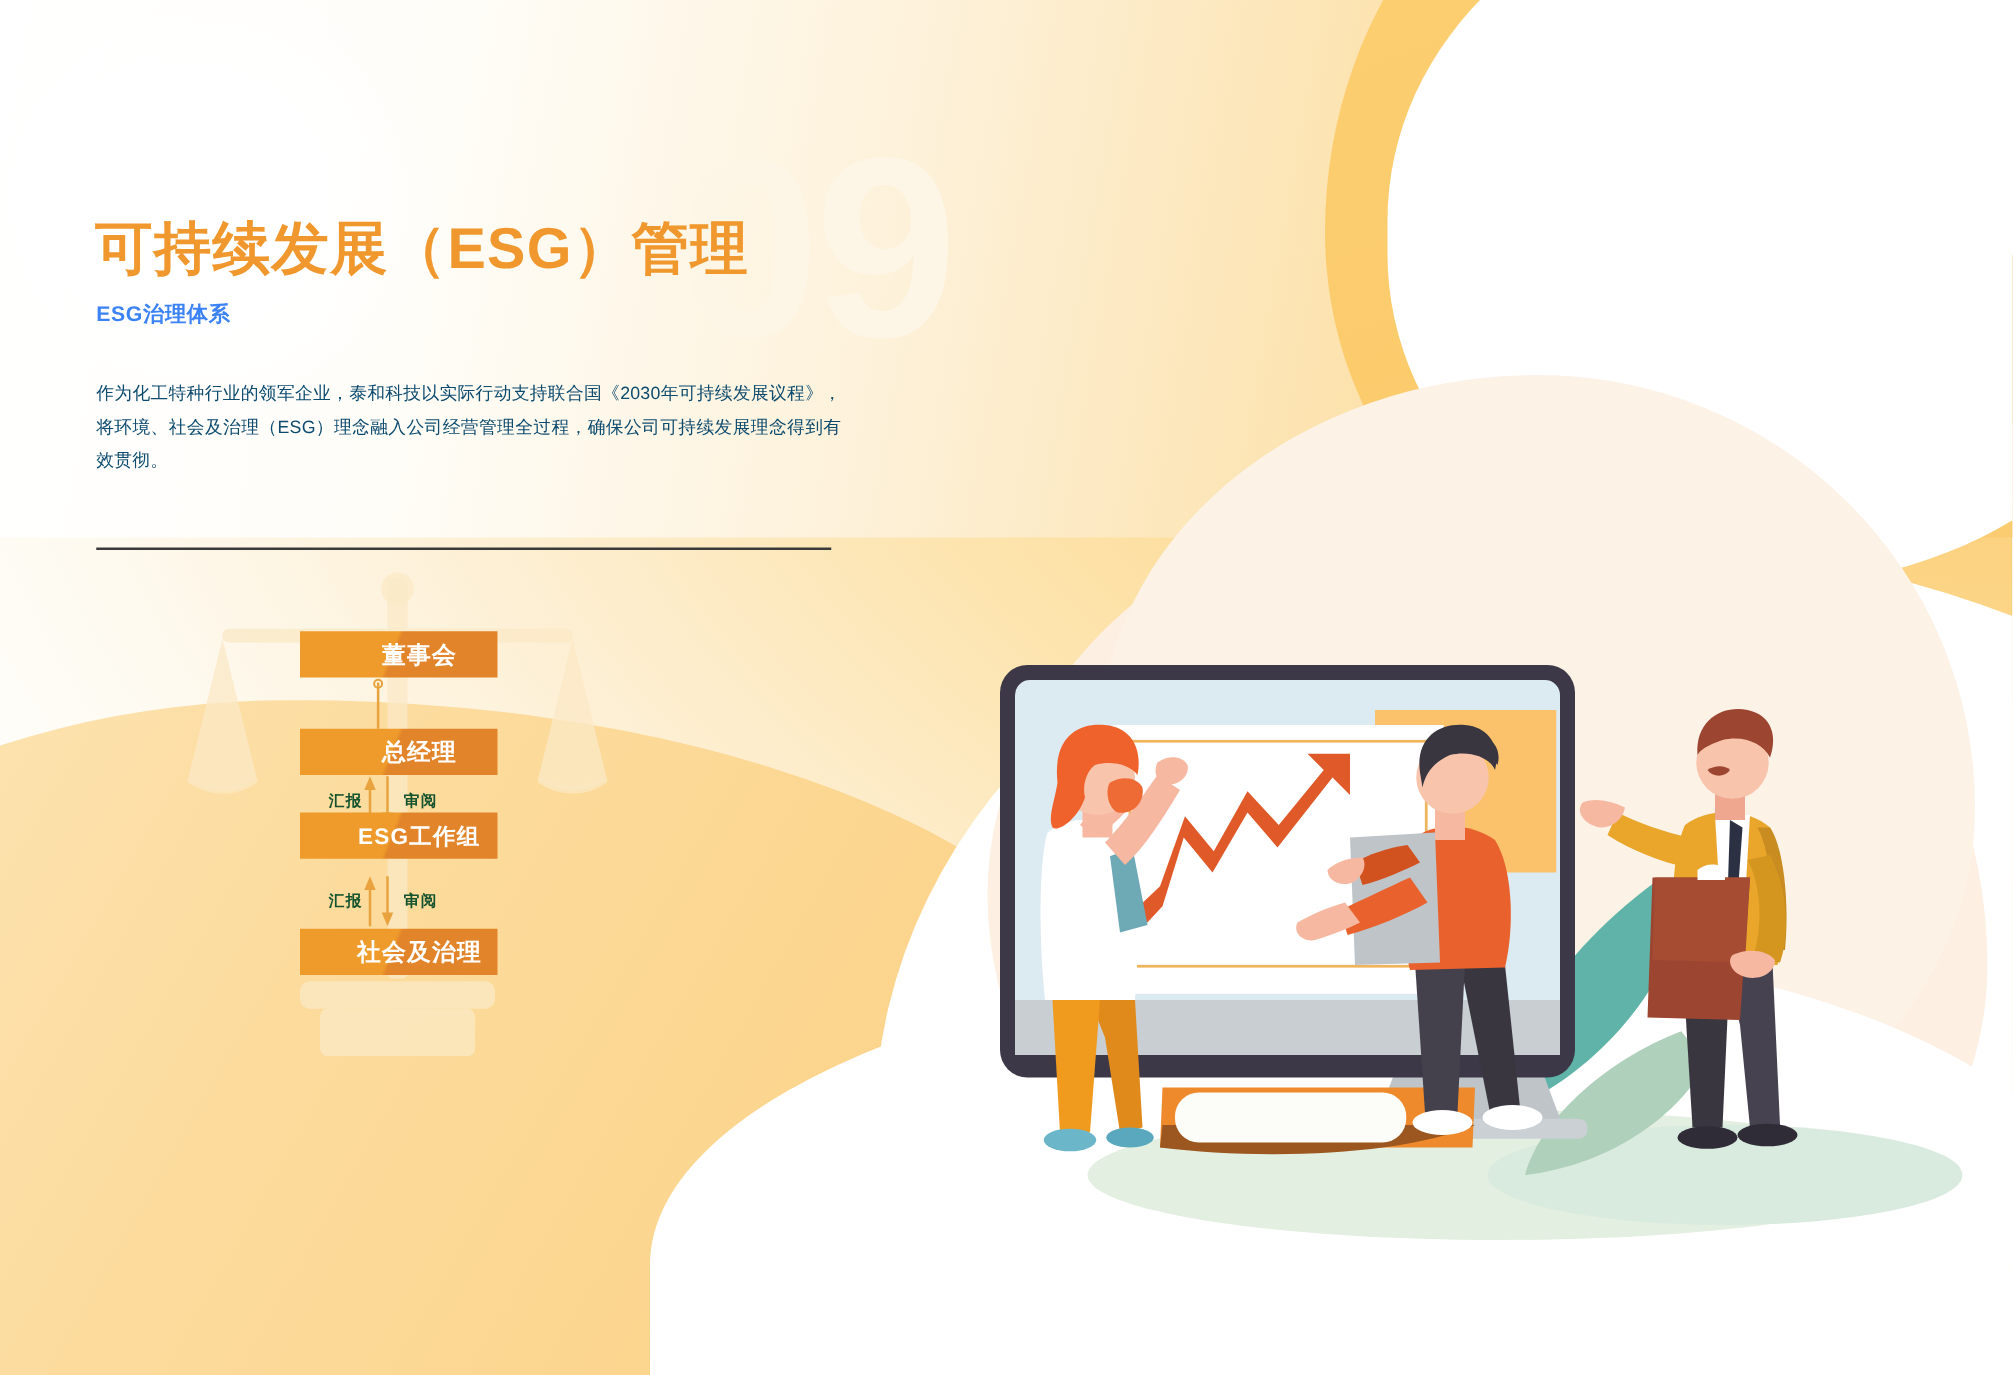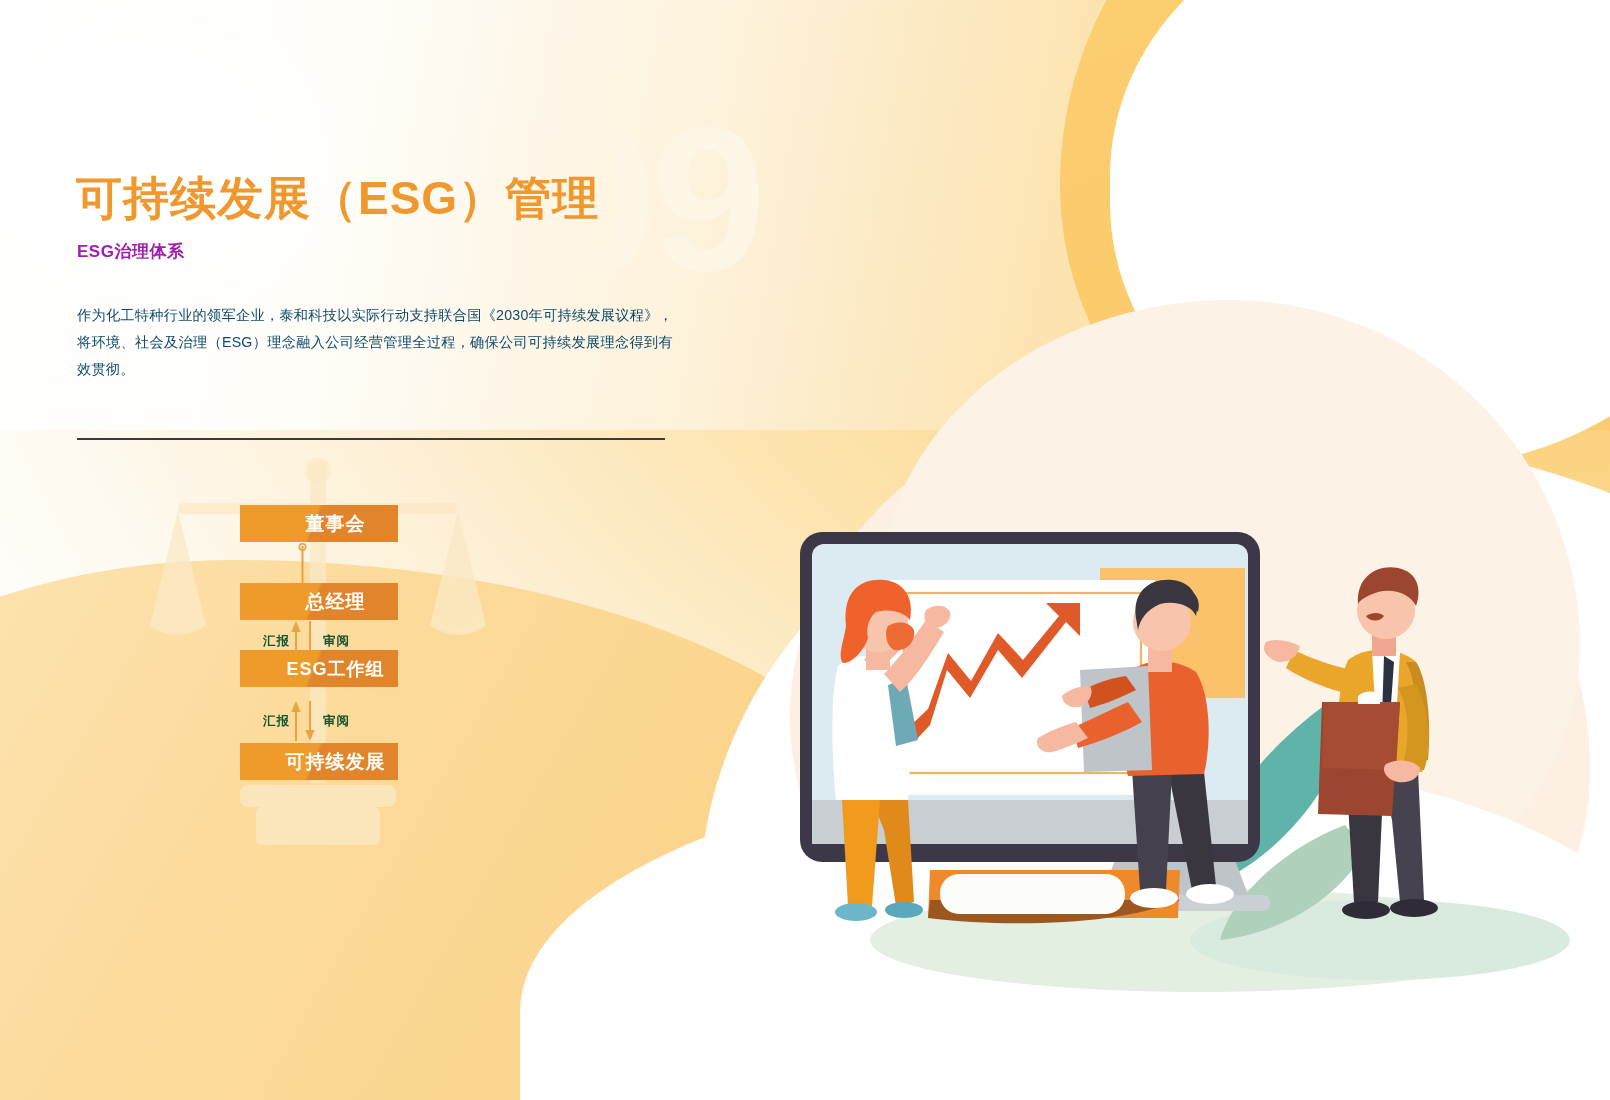--- a/index.html
+++ b/index.html
@@ -76,21 +76,21 @@
     font-family:"Liberation Sans",sans-serif;
     user-select:none;
   }
   .title{
     position:absolute;left:76px;top:137px;
     font-size:46px;font-weight:700;color:#F0982D;letter-spacing:1px;
     white-space:nowrap;
   }
   .subtitle{
     position:absolute;left:77px;top:240px;
-    font-size:17px;font-weight:600;color:#a21caf;letter-spacing:.5px;
+    font-size:17px;font-weight:600;color:#3b82f6;letter-spacing:.5px;
   }
   .para{
     position:absolute;left:77px;width:596px;
     font-size:14.2px;line-height:27px;color:#0c4a6e;
     letter-spacing:.2px;text-align:justify;
   }
   .para.p1{top:288px;}
   .para.p2{top:348px;}
   .divider{
     position:absolute;left:77px;top:438px;width:588px;height:2px;
@@ -184,21 +184,21 @@
         <line x1="148" y1="286" x2="148" y2="256"></line>
         <polygon points="148,246 143.4,257 152.6,257" fill="#E8A33F" stroke="none"></polygon>
         <line x1="162" y1="246" x2="162" y2="276"></line>
         <polygon points="162,286 157.4,275 166.6,275" fill="#E8A33F" stroke="none"></polygon>
       </g>
     </svg>
 
     <div class="obox b1">董事会</div>
     <div class="obox b2">总经理</div>
     <div class="obox b3">ESG工作组</div>
-    <div class="obox b4">可持续发展</div>
+    <div class="obox b4">社会及治理</div>
 
     <span class="arrlabel l1">汇报</span>
     <span class="arrlabel r1">审阅</span>
     <span class="arrlabel l2">汇报</span>
     <span class="arrlabel r2">审阅</span>
   </div>
 
   <svg class="illus" viewBox="0 0 790 530">
     <defs>
       <clipPath id="pg">

